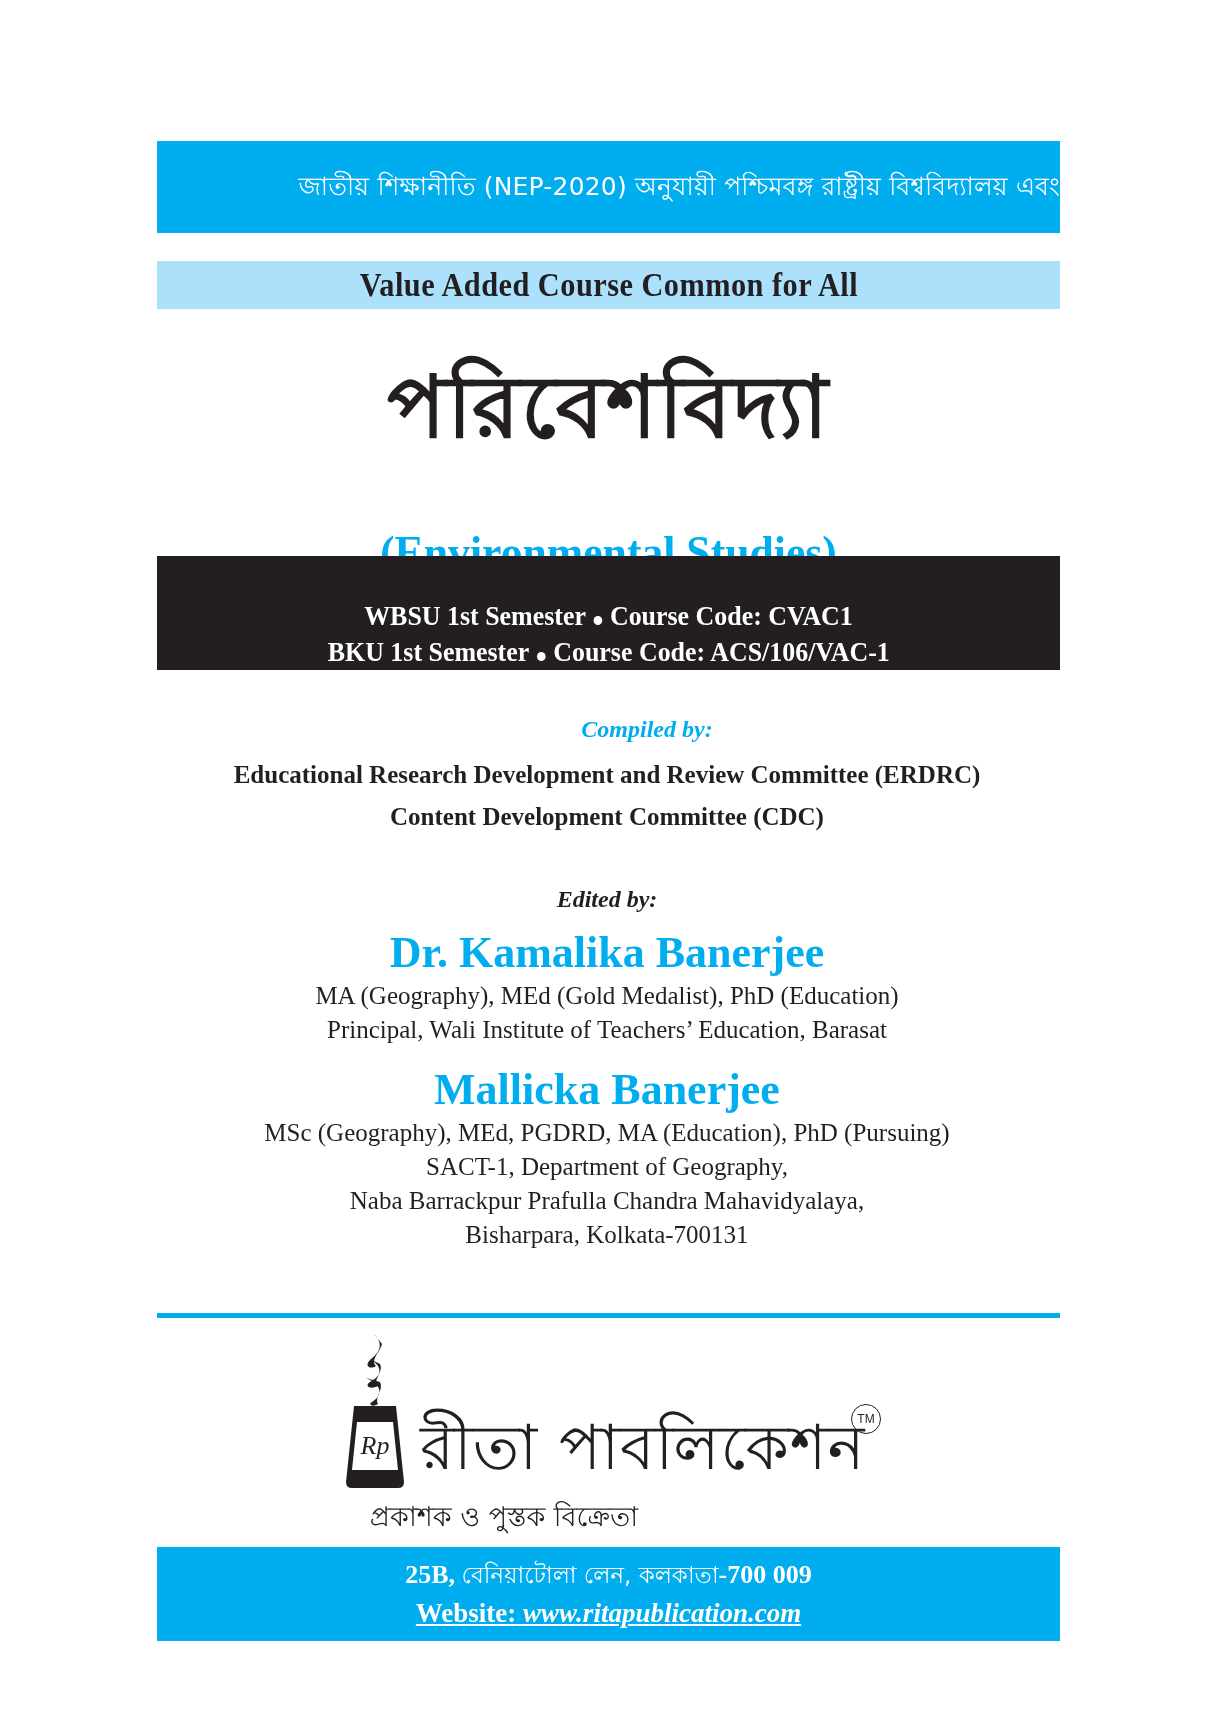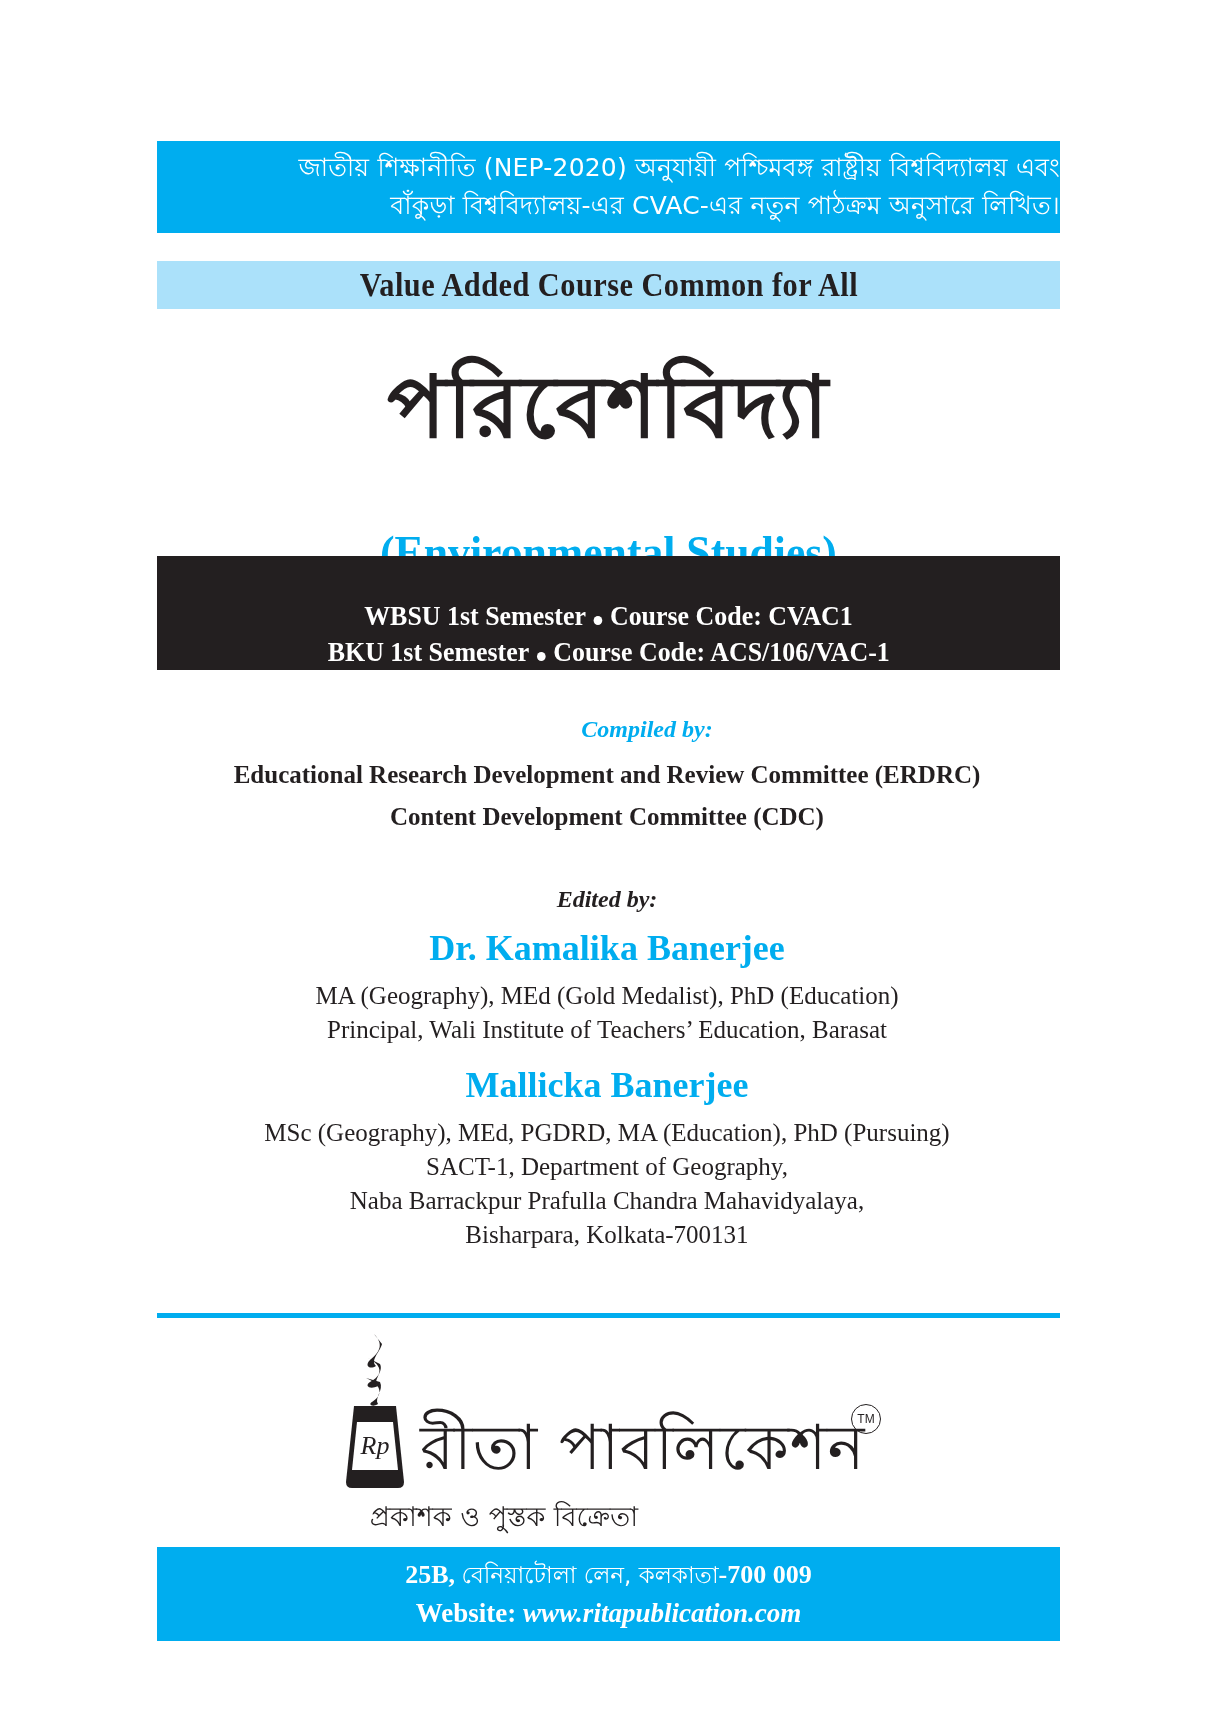--- a/index.html
+++ b/index.html
@@ -63,21 +63,21 @@
       width: 9px; height: 9px; border-radius: 50%; background: #ffffff; display: inline-block;
       margin-top: 8px;
     }
 
     .section-label {
       font-style: italic; font-weight: bold; font-size: 24px;
     }
     .cyan { color: #00adef; }
     .bold-line { font-weight: bold; font-size: 25px; }
     .reg-line { font-size: 25px; }
-    .name-line { font-weight: bold; font-size: 36px; color: #00adef; }
+    .name-line { font-weight: bold; font-size: 44px; color: #00adef; }
 
     .row { left: 0; width: 1214px; }
 
     .divider {
       left: 157px; top: 1313px; width: 903px; height: 5px; background: #00adef;
     }
 
     .logo-wrap {
       left: 335px; top: 1330px; width: 560px; height: 165px;
     }
@@ -105,29 +105,28 @@
       left: 157px; top: 1547px; width: 903px; height: 94px;
       background: #00adef;
       display: flex; flex-direction: column; justify-content: center; align-items: center;
       color: #ffffff;
     }
     .address-box .line1 {
       font-weight: bold; font-size: 26px; line-height: 38px;
       font-family: "Liberation Serif", "DejaVu Serif", serif;
     }
     .address-box .line1 .bn { font-family: "DejaVu Sans", "Liberation Sans", sans-serif; font-weight: normal; font-size: 23px; }
-    .address-box .line2 { font-weight: bold; font-size: 27px; line-height: 38px; }
+    .address-box .line2 { font-weight: bold; font-size: 27px; line-height: 38px; text-decoration: underline; }
     .address-box .line2 .url { font-style: italic; }
   </style>
 </head>
 <body>
 
 <div class="abs nep-banner">
   <div class="line center-text">জাতীয় শিক্ষানীতি (NEP-2020) অনুযায়ী পশ্চিমবঙ্গ রাষ্ট্রীয় বিশ্ববিদ্যালয় এবং</div>
-  <div class="line center-text">বাঁকুড়া বিশ্ববিদ্যালয়-এর CVAC-এর নতুন পাঠক্রম অনুসারে লিখিত।</div>
 </div>
 
 <div class="abs vac-banner">
   <span>Value Added Course Common for All</span>
 </div>
 
 <div class="abs bn-title">
   <span>পরিবেশবিদ্যা</span>
 </div>
 

